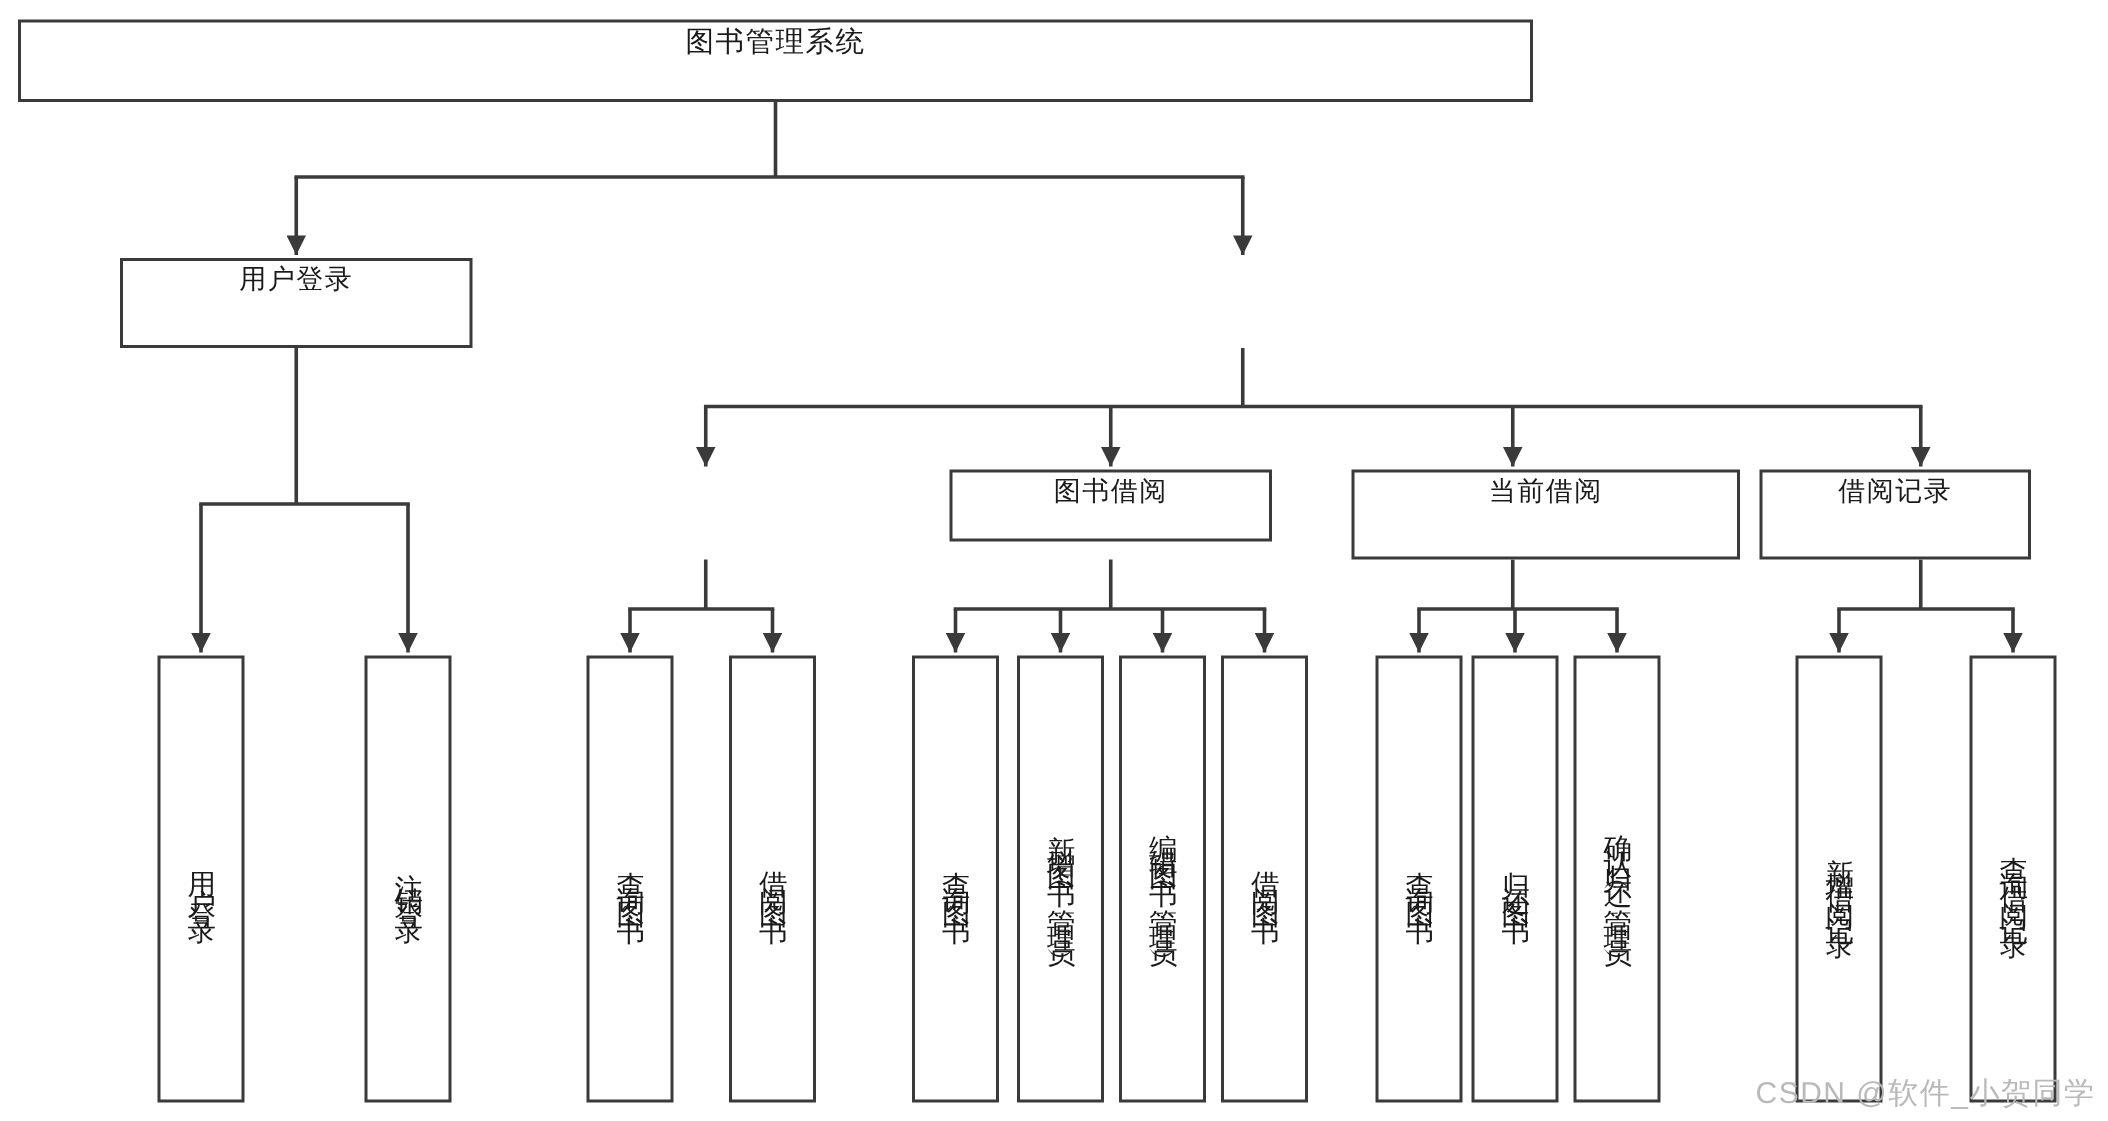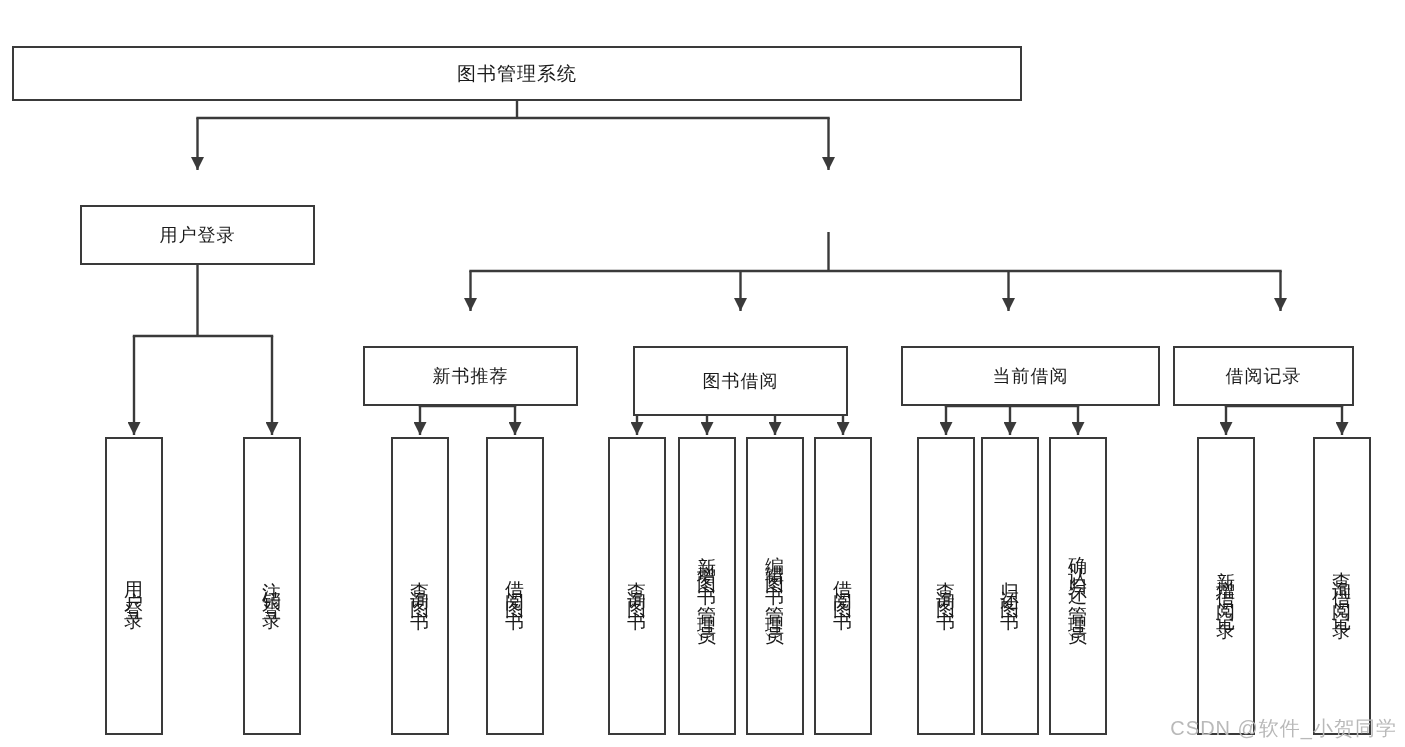--- a/index.html
+++ b/index.html
@@ -27,27 +27,26 @@
   .edge {
     stroke: var(--line);
     stroke-width: 2.4;
     fill: none;
   }
   .box {
     position: absolute;
     background: var(--background);
     border: 2.5px solid var(--line);
     display: flex;
-    align-items: center;
+    align-items: flex-start;
     justify-content: center;
     color: var(--text);
     font-size: 18px;
     letter-spacing: 1px;
     z-index: 2;
-    margin-top: 33px;
   }
   .box.root { font-size: 19px; }
   .leaf {
     position: absolute;
     background: var(--background);
     border: 2.5px solid var(--line);
     display: flex;
     align-items: center;
     justify-content: center;
     color: var(--text);
@@ -134,24 +133,21 @@
   </svg>
 
   <div class="box root" style="left:12px; top:13px; width:1010px; height:55px;">
     <span>图书管理系统</span>
   </div>
 
   <div class="box" style="left:80px; top:172px; width:235px; height:60px;">
     <span>用户登录</span>
   </div>
 
-  <div class="box" style="left:363px; top:313px; width:215px; height:60px;">
-    <span>新书推荐</span>
-  </div>
-  <div class="box" style="left:633px; top:313px; width:215px; height:70px;">
+  <div class="box" style="left:633px; top:313px; width:215px; height:48px;">
     <span>图书借阅</span>
   </div>
   <div class="box" style="left:901px; top:313px; width:259px; height:60px;">
     <span>当前借阅</span>
   </div>
   <div class="box" style="left:1173px; top:313px; width:181px; height:60px;">
     <span>借阅记录</span>
   </div>
 
   <div class="leaf" style="left:105px; top:437px; width:58px; height:298px;">

